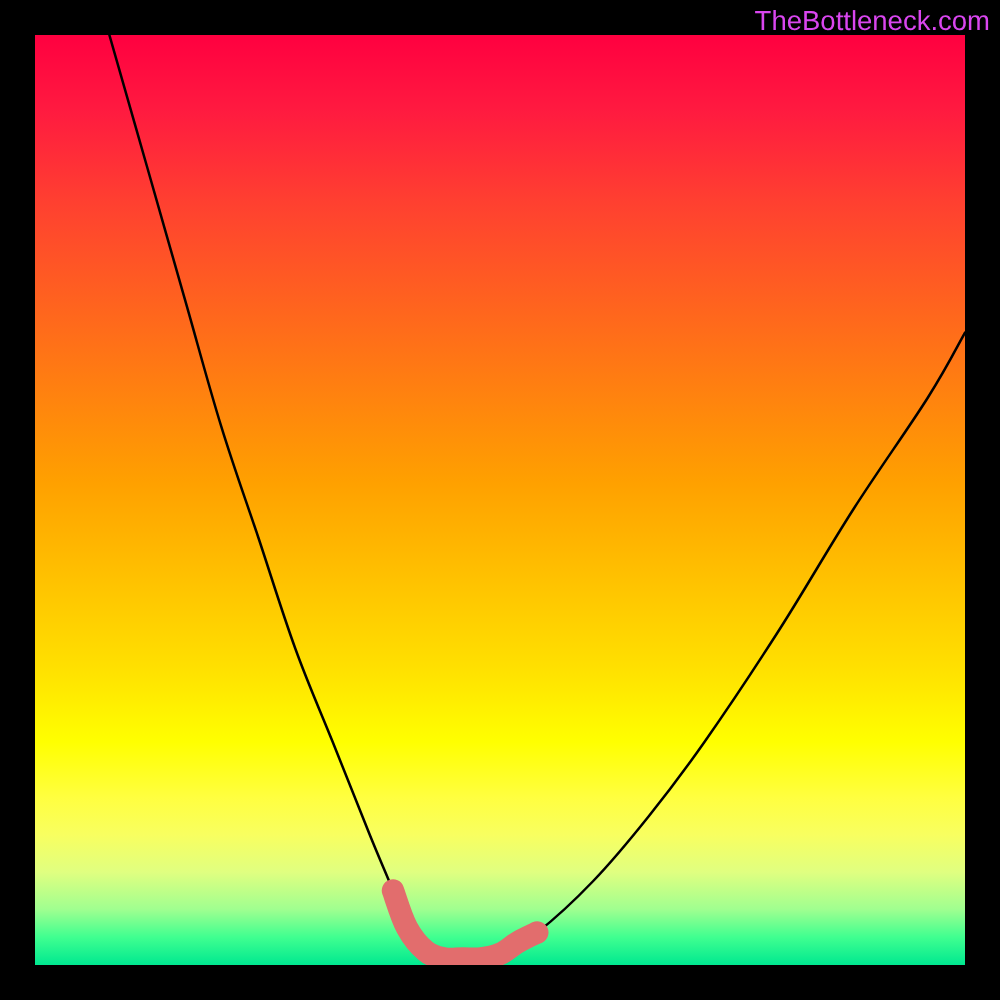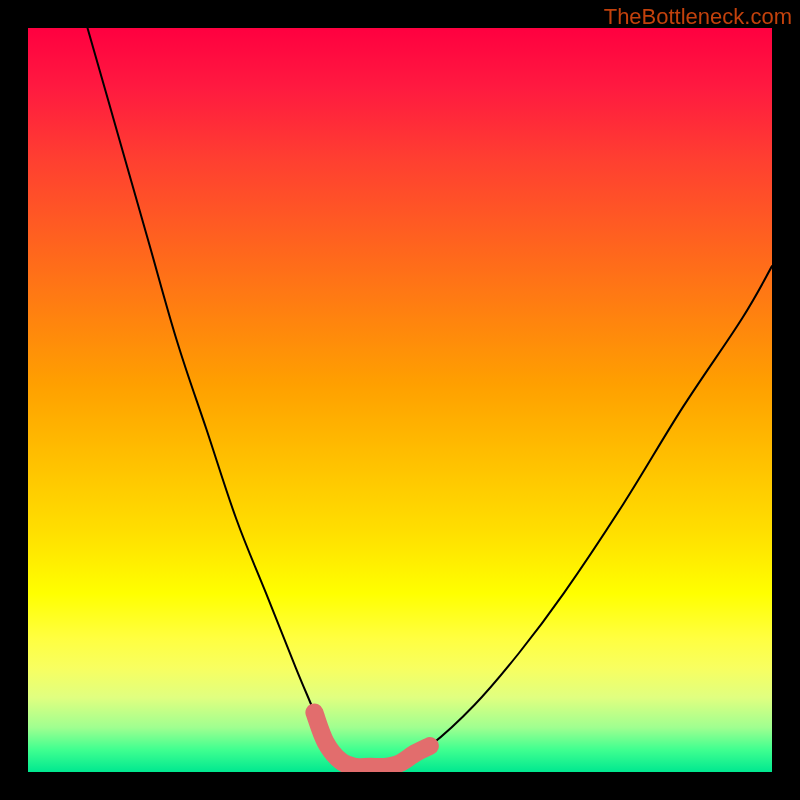--- a/index.html
+++ b/index.html
@@ -8,21 +8,21 @@
     height: 800px;
     background: #000;
     position: relative;
     overflow: hidden;
     font-family: Arial, sans-serif;
   }
   .watermark {
     position: absolute;
     top: 4px;
     right: 8px;
-    color: #c2410c;
+    color: #d946ef;
     font-size: 22px;
     font-weight: 500;
     z-index: 10;
   }
   .plot-area {
     position: absolute;
     left: 28px;
     top: 28px;
     width: 744px;
     height: 744px;

